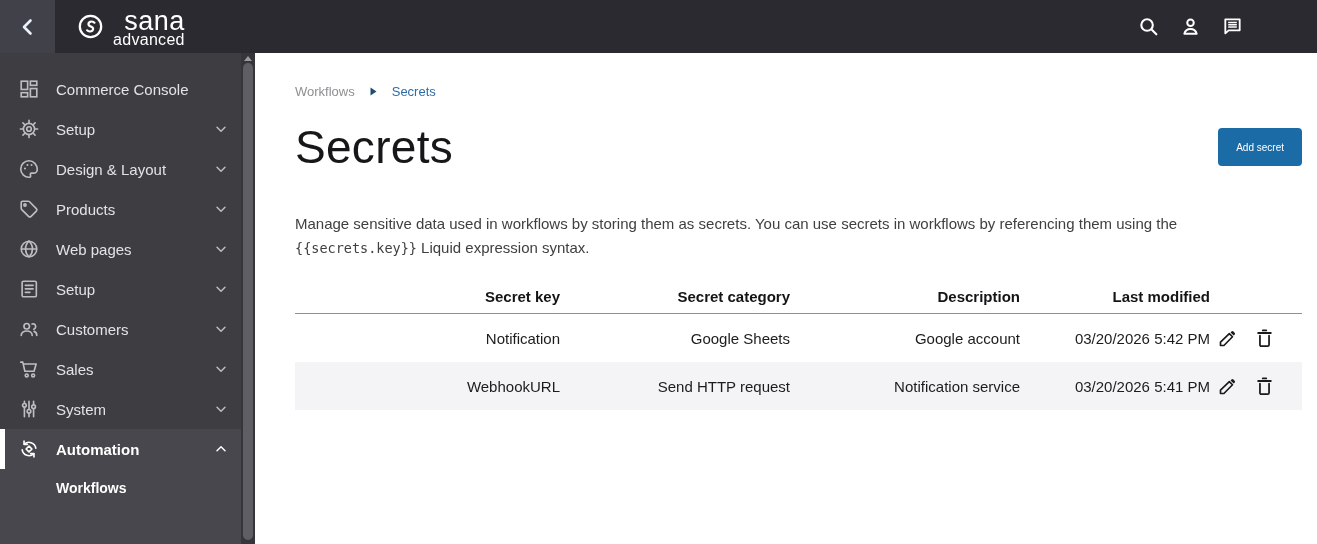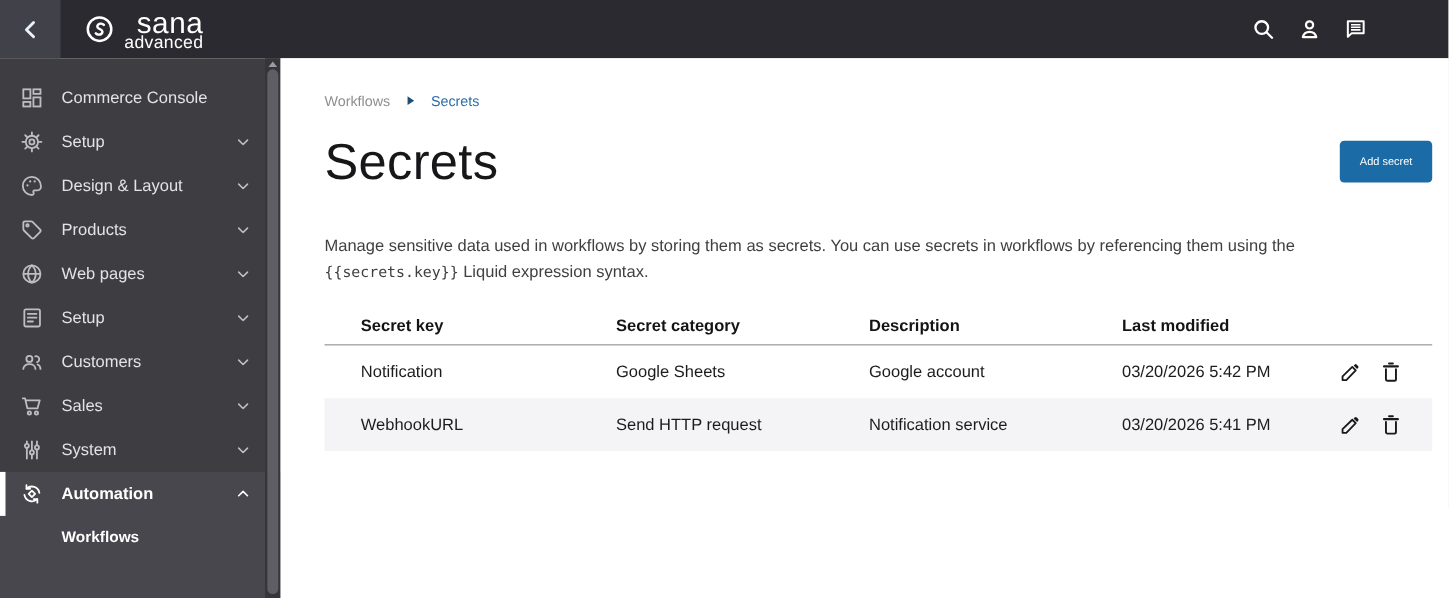--- a/index.html
+++ b/index.html
@@ -47,21 +47,21 @@
   .crumb-current { color:#2d6da7; }
 
   .title-row { display:flex; align-items:center; justify-content:space-between; margin-top:21px; }
   .page-title { font-size:46px; font-weight:300; color:#17171a; letter-spacing:.3px; }
   .add-btn { background:#1b6ba6; color:#fff; border:none; border-radius:4px; font-size:10px; font-family:inherit; padding:0 18px; height:38px; cursor:pointer; }
 
   .description { margin-top:38px; font-size:15px; color:#404040; line-height:24px; max-width:1007px; }
   .desc-code { font-family:"DejaVu Sans Mono",monospace; font-size:13.5px; }
 
   .table { margin-top:20px; width:1007px; }
-  .trow { display:grid; grid-template-columns:232px 230px 230px 190px 1fr; align-items:center; padding-left:33px; }
+  .trow { display:grid; grid-template-columns:232px 230px 230px 190px 1fr; align-items:center; padding-left:33px;text-align:right; }
   .thead { height:34px; border-bottom:1px solid #8f8f92; font-weight:700; font-size:15px; color:#141416; }
   .tbody-row { height:48px; font-size:15px; color:#1c1c1e; }
   .tbody-row.striped { background:#f4f4f6; }
   .row-actions { display:flex; align-items:center; gap:15px; padding-left:6px; }
   .action-btn { background:none; border:none; cursor:pointer; width:22px; height:22px; display:flex; align-items:center; justify-content:center; color:#1a1a1c; padding:0; }
 </style>
 </head>
 <body>
 
 <div class="screen">

